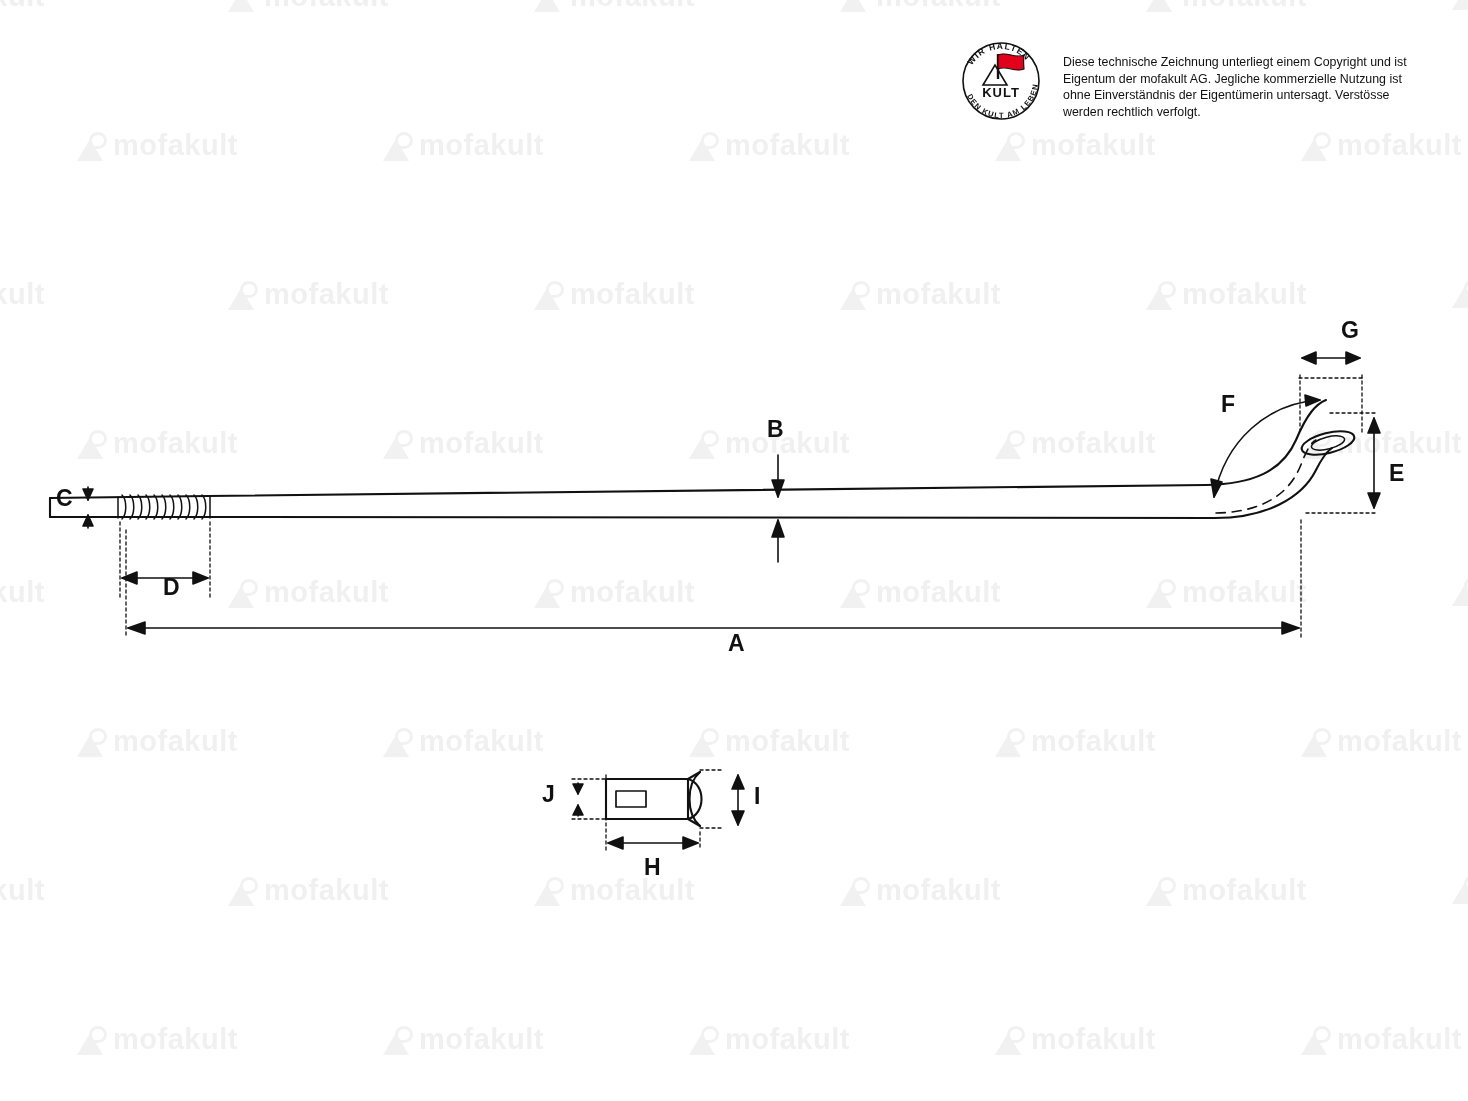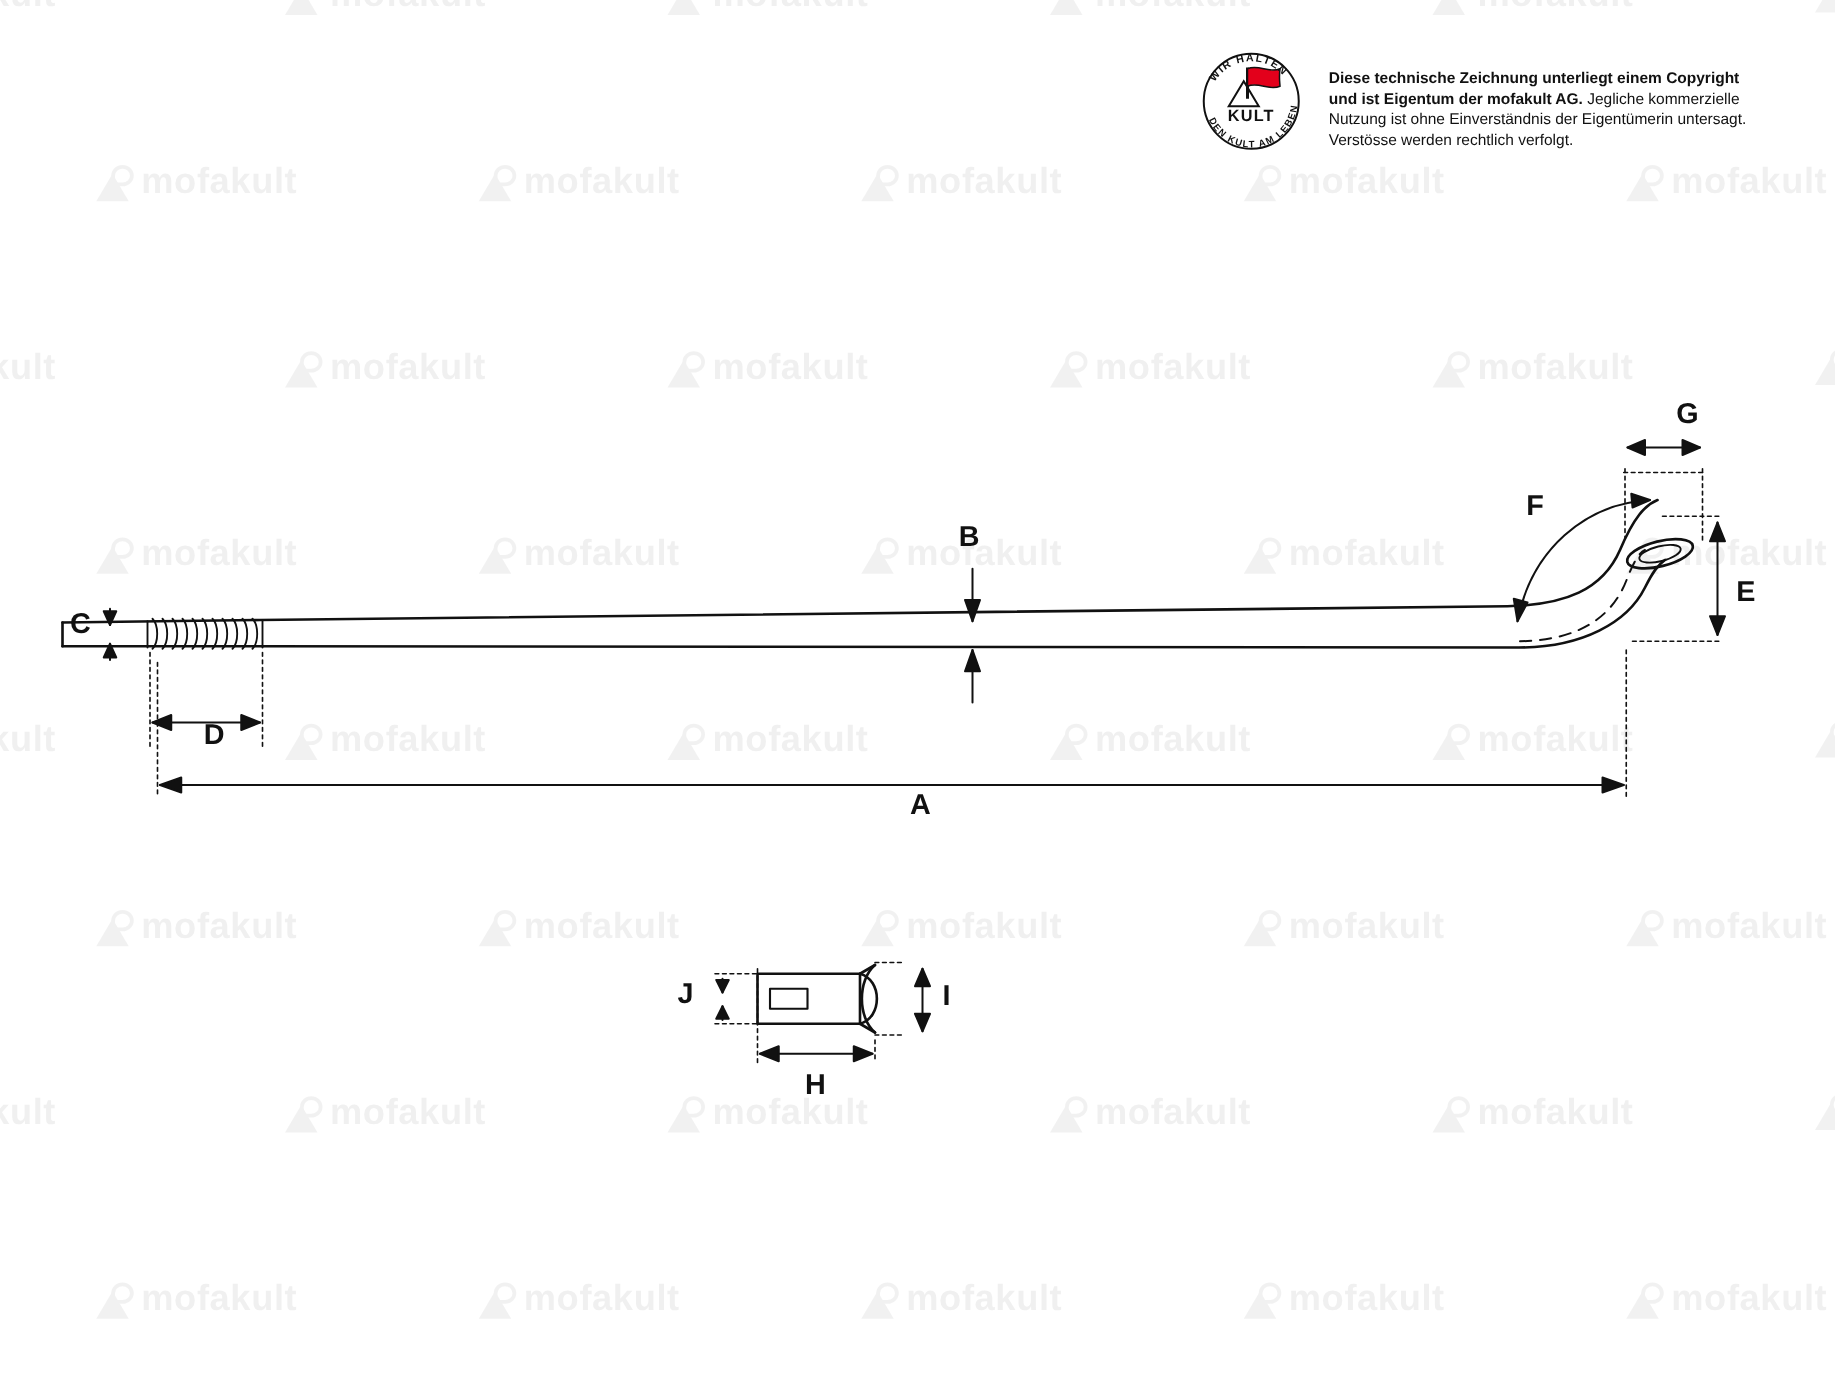--- a/index.html
+++ b/index.html
@@ -74,21 +74,21 @@
 
   #copyright {
     position: absolute;
     left: 1063px;
     top: 54px;
     width: 350px;
     font-size: 12.4px;
     line-height: 1.33;
     color: #111;
   }
-  #copyright b { font-weight: bold; }
+  #copyright b { font-weight: normal; }
 
   
   #logo-stamp {
     position: absolute;
     left: 955px;
     top: 35px;
     width: 92px;
     height: 92px;
   }
 

